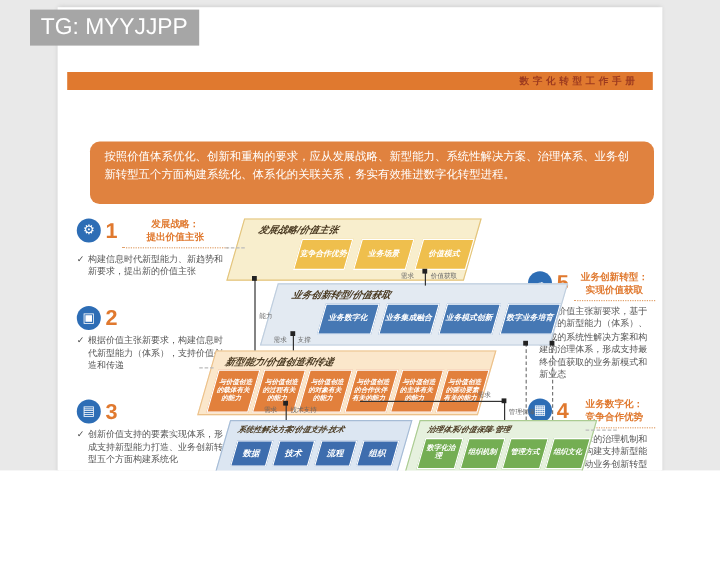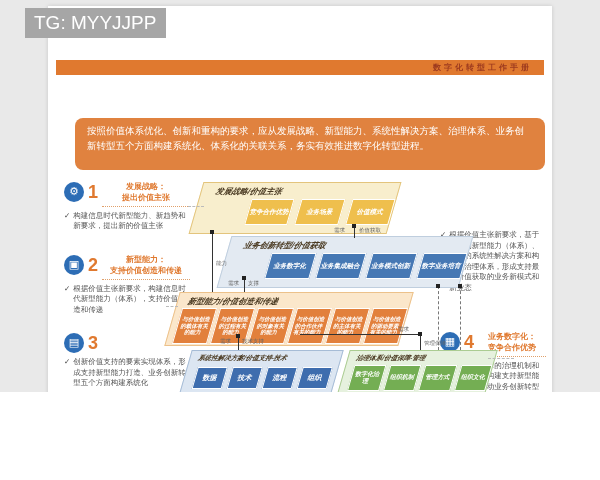--- a/index.html
+++ b/index.html
@@ -70,40 +70,44 @@
       <div class="tdesc">
           <span class="chk">✓</span>
           <span>构建信息时代新型能力、新趋势和新要求，提出新的价值主张</span>
         </div>
     </div>
 
     <div class="task" style="left:16px;top:249px;width:126px;">
       <div class="task-head">
         <div class="ticon">▣</div>
         <div class="tnum">2</div>
-        <div class="ttitle"><span>新型能力：</span><br><span>支持价值创造和传递</span></div>
       </div>
       <div class="tdesc">
           <span class="chk">✓</span>
           <span>根据价值主张新要求，构建信息时代新型能力（体系），支持价值创造和传递</span>
         </div>
     </div>
 
     <div class="task" style="left:16px;top:327px;width:126px;">
       <div class="task-head">
         <div class="ticon">▤</div>
         <div class="tnum">3</div>
       </div>
       <div class="tdesc">
           <span class="chk">✓</span>
           <span>创新价值支持的要素实现体系，形成支持新型能力打造、业务创新转型五个方面构建系统化</span>
         </div>
     </div>
 
     <div class="task" style="left:392px;top:220px;width:106px;">
+      <div class="task-head">
+        <div class="ticon">☁</div>
+        <div class="tnum">5</div>
+        <div class="ttitle"><span>业务创新转型：</span><br><span>实现价值获取</span></div>
+      </div>
       <div class="tdesc">
           <span class="chk">✓</span>
           <span>根据价值主张新要求，基于打造的新型能力（体系）、形成的系统性解决方案和构建的治理体系，形成支持最终价值获取的业务新模式和新业态</span>
         </div>
     </div>
 
     <div class="task" style="left:392px;top:326px;width:106px;">
       <div class="task-head">
         <div class="ticon">▦</div>
         <div class="tnum">4</div>

